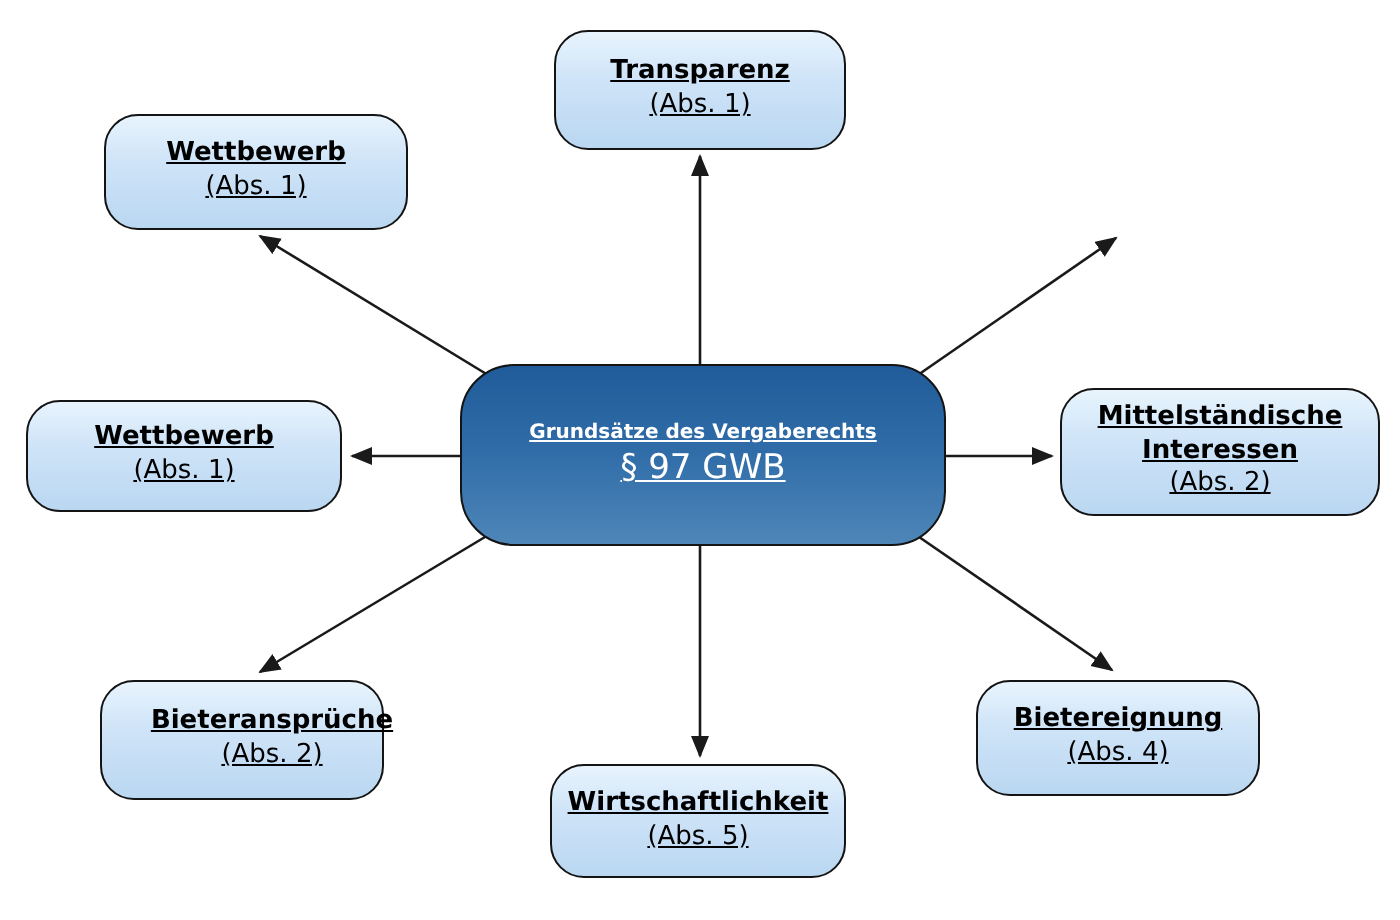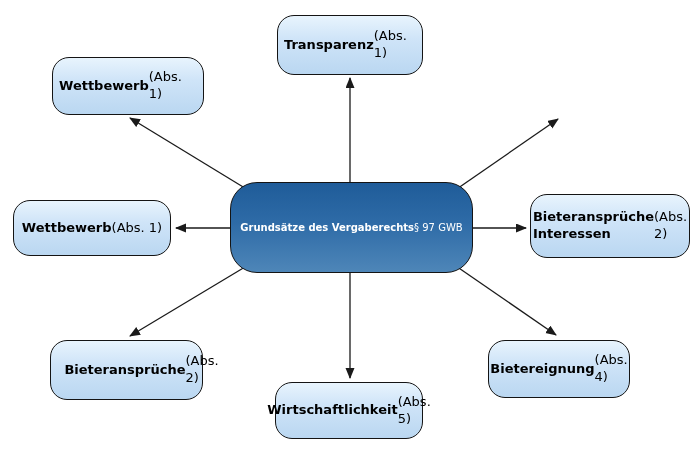--- a/index.html
+++ b/index.html
@@ -20,50 +20,52 @@
     left: 0; top: 0;
     width: 700px; height: 460px;
   }
   .node {
     position: absolute;
     box-sizing: border-box;
     border: 1.3px solid #141414;
     border-radius: 17px;
     background: linear-gradient(180deg, #e8f4fd 0%, #cfe4f8 40%, #bad7f1 100%);
     display: flex;
-    flex-direction: row;
+    flex-direction: column;
     align-items: center;
     justify-content: center;
+    text-align: center;
     color: #000000;
     padding: 2px 6px;
     line-height: 1.3;
+    text-decoration: underline;
   }
   .node .title {
     font-weight: bold;
     font-size: 13px;
   }
   .node .subtitle {
     font-size: 13px;
   }
   .node.center {
     border-radius: 27px;
     background: linear-gradient(180deg, #1f5c99 0%, #2e6ba7 45%, #4e86b8 100%);
     color: #ffffff;
   }
   .node.center .title { font-size: 10px; }
-  .node.center .subtitle { font-size: 10px; }
+  .node.center .subtitle { font-size: 17px; }
 
   
   .pos-center            { left: 230px; top: 182px; width: 243px; height: 91px; }
   .pos-transparenz       { left: 277px; top: 15px;  width: 146px; height: 60px; }
   .pos-wettbewerb-tl     { left: 52px;  top: 57px;  width: 152px; height: 58px; }
   .pos-gleichbehandlung  { left: 487px; top: 57px;  width: 150px; height: 58px; }
   .pos-wettbewerb-left   { left: 13px;  top: 200px; width: 158px; height: 56px; }
   .pos-mittelstaendische { left: 530px; top: 194px; width: 160px; height: 64px; }
-  .pos-bieteransprueche  { left: 50px;  top: 340px; width: 153px; height: 60px; padding-left: 36px; }
+  .pos-bieteransprueche  { left: 50px;  top: 340px; width: 142px; height: 60px; padding-left: 36px; }
   .pos-bietereignung     { left: 488px; top: 340px; width: 142px; height: 58px; }
   .pos-wirtschaftlichkeit{ left: 275px; top: 382px; width: 148px; height: 57px; }
 </style>
 </head>
 <body>
 
 <div class="canvas">
 
   <svg class="arrow-layer" viewBox="0 0 700 460" xmlns="http://www.w3.org/2000/svg">
     <defs>
@@ -96,21 +98,21 @@
     <span class="subtitle">(Abs. 1)</span>
   </div>
 
 
   <div class="node pos-wettbewerb-left">
     <span class="title">Wettbewerb</span>
     <span class="subtitle">(Abs. 1)</span>
   </div>
 
   <div class="node pos-mittelstaendische">
-    <span class="title">Bieteransprüche Interessen</span>
+    <span class="title">Mittelständische Interessen</span>
     <span class="subtitle">(Abs. 2)</span>
   </div>
 
   <div class="node pos-bieteransprueche">
     <span class="title">Bieteransprüche</span>
     <span class="subtitle">(Abs. 2)</span>
   </div>
 
   <div class="node pos-bietereignung">
     <span class="title">Bietereignung</span>

